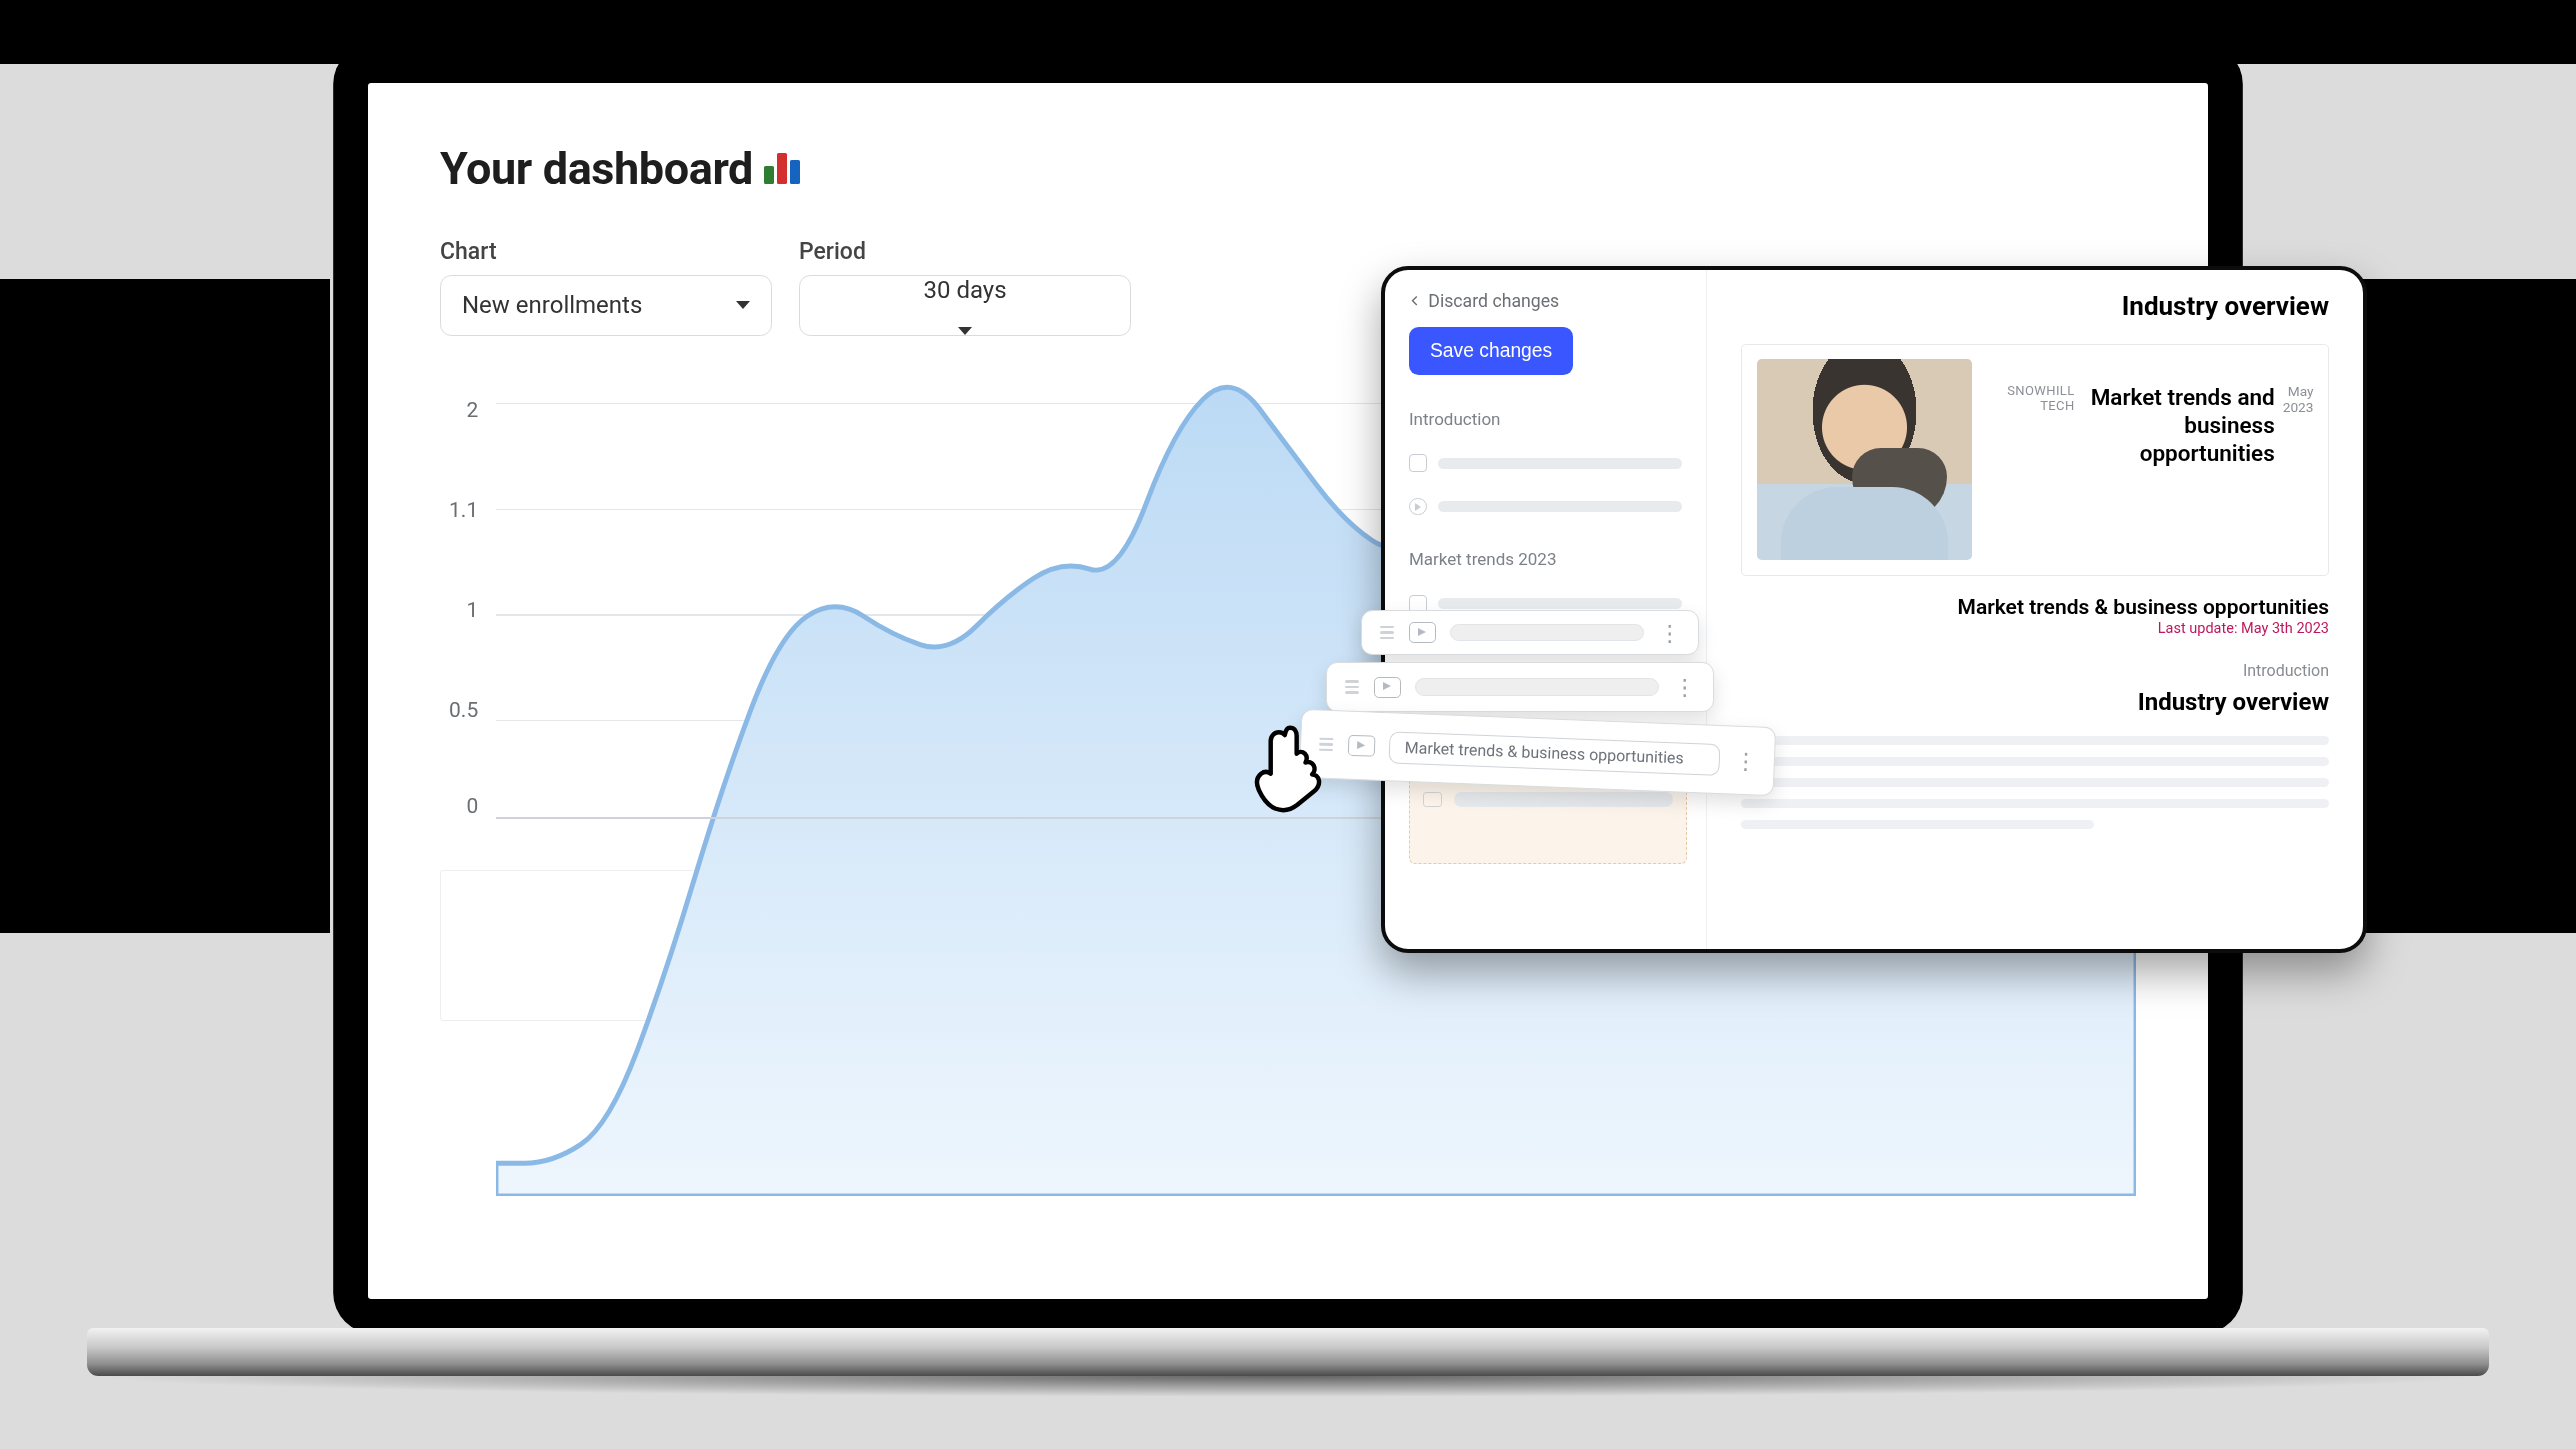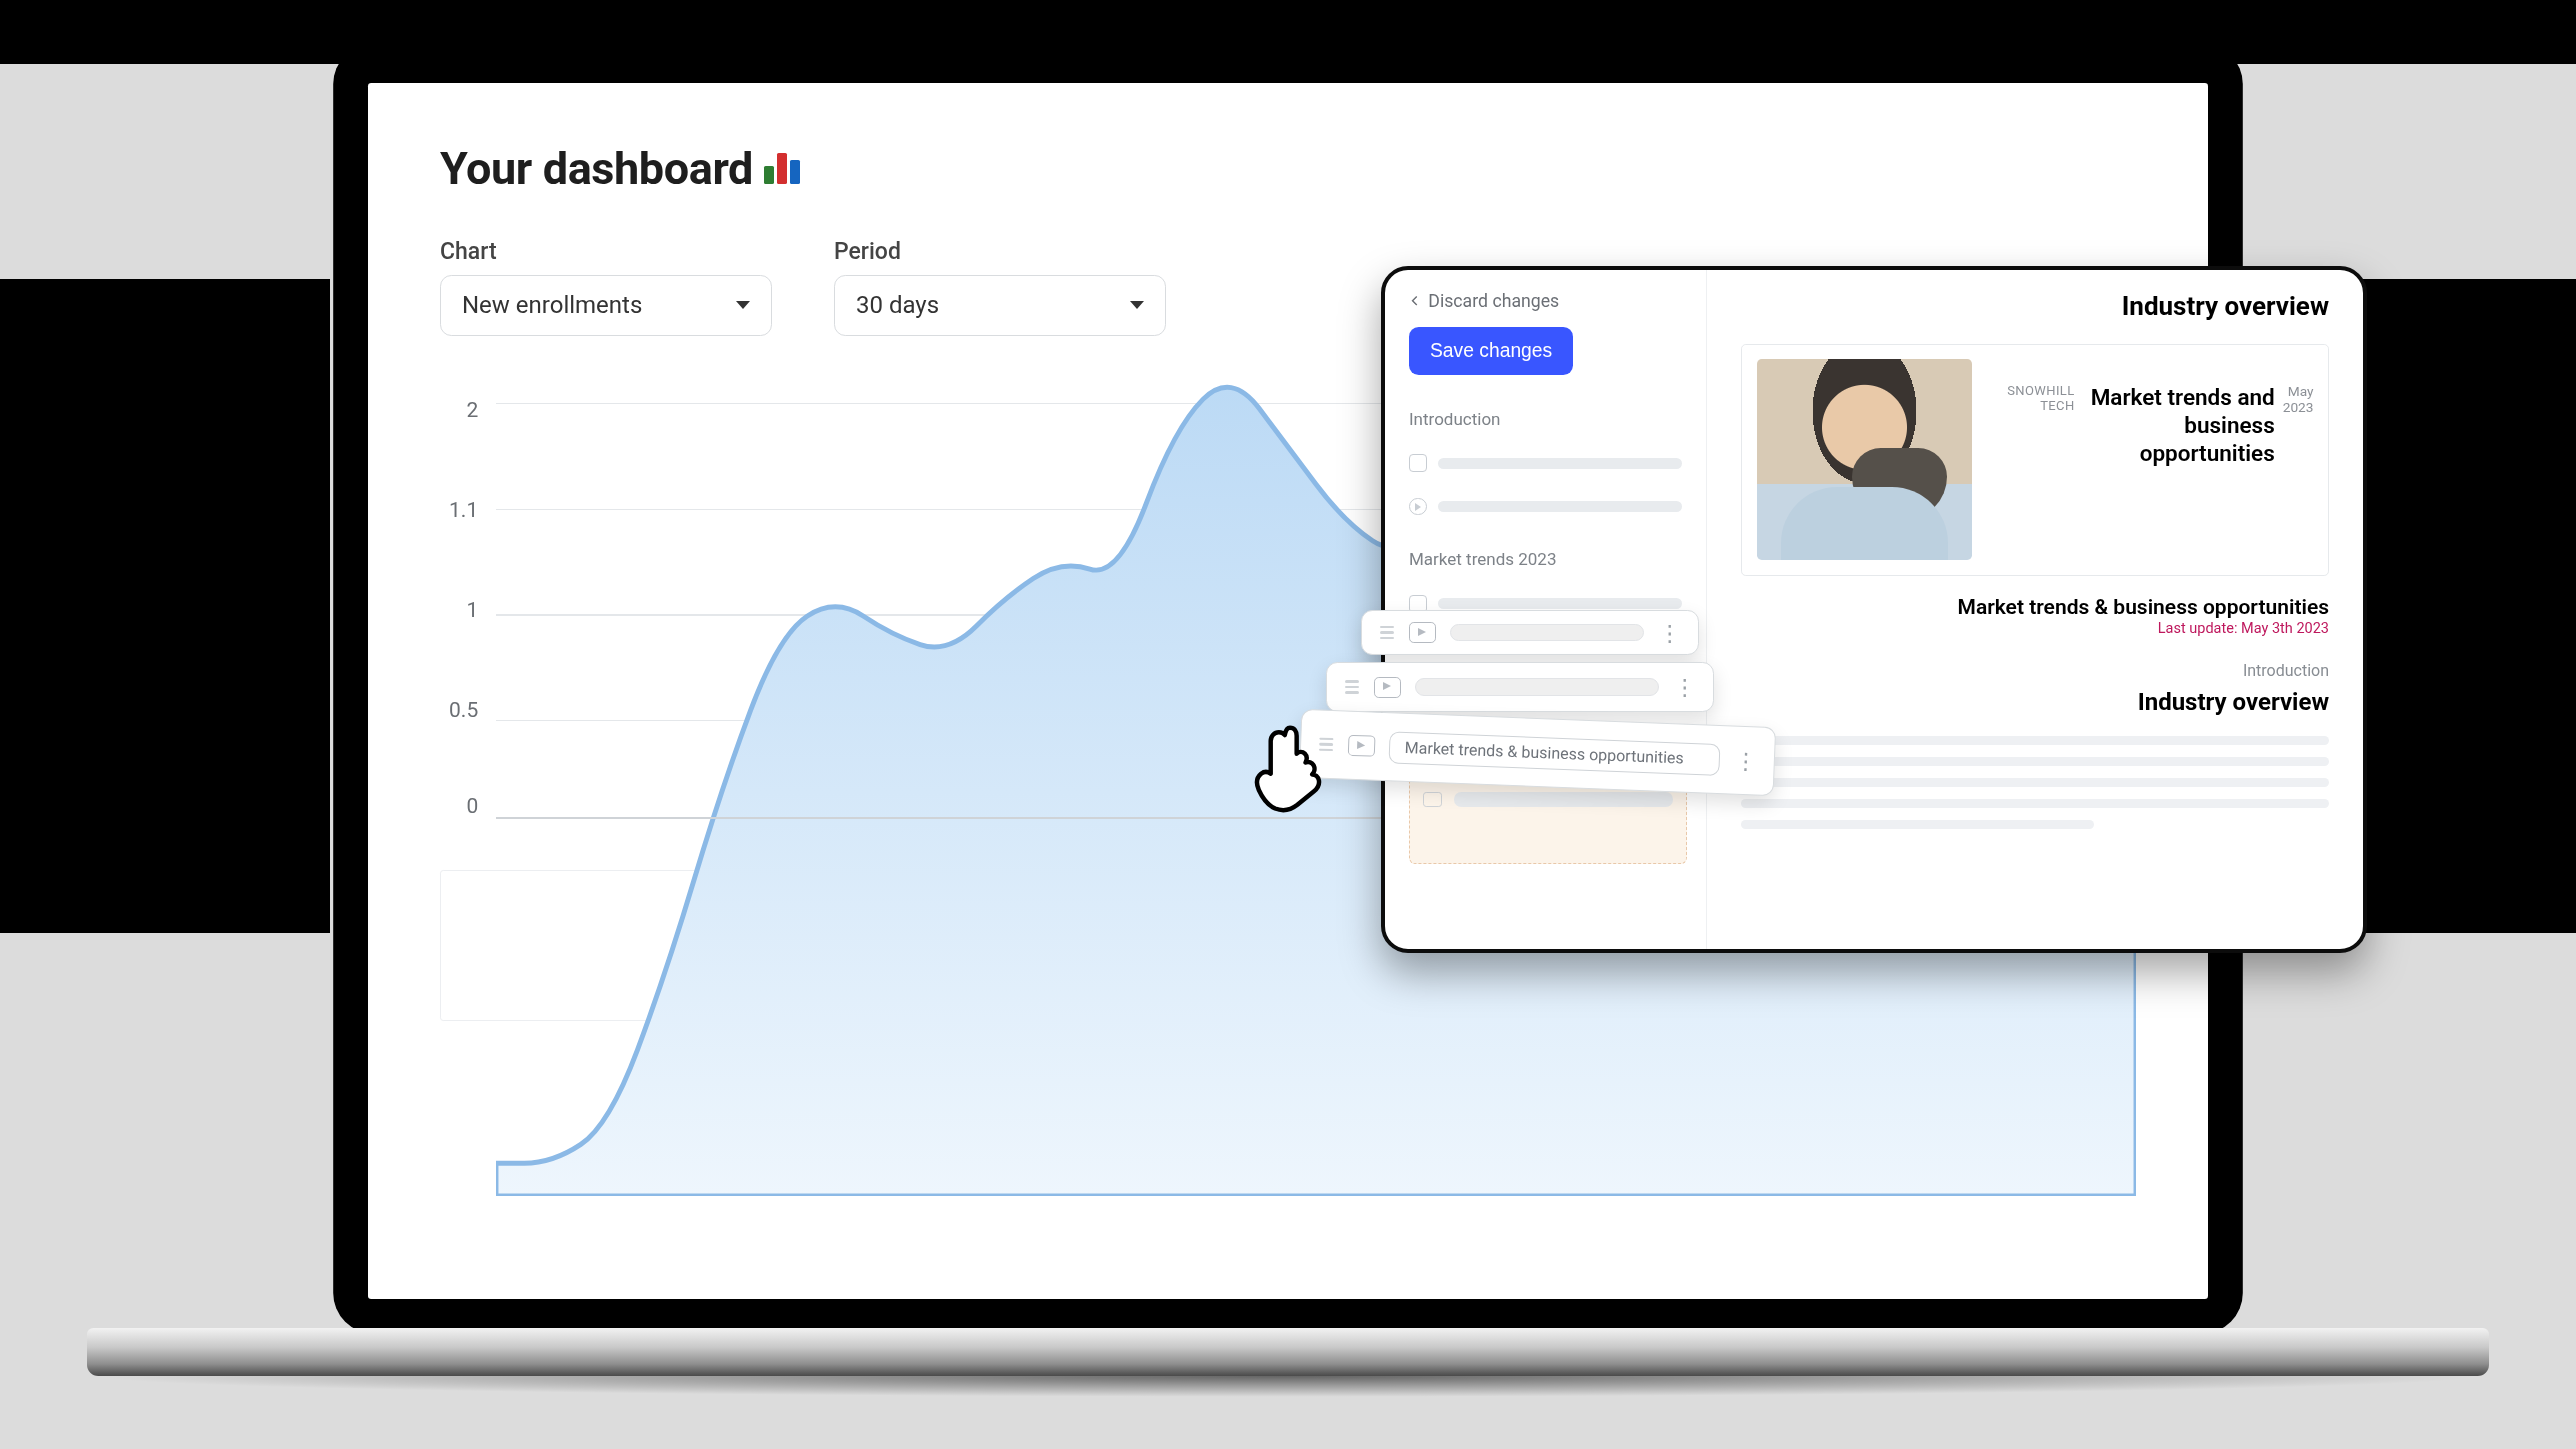--- a/index.html
+++ b/index.html
@@ -66,29 +66,29 @@
   .dash h1{
     margin:0 0 43px 0;font-size:45px;font-weight:700;letter-spacing:-0.4px;
     display:flex;align-items:center;gap:11.3px;
   }
   .bars-emoji{display:inline-flex;align-items:flex-end;gap:3.2px;height:31px;}
   .bars-emoji span{width:9.7px;display:block;border-radius:1.6px;}
   .bars-emoji .b1{height:17.7px;background:#2e7d32;}
   .bars-emoji .b2{height:31px;background:#d32f2f;}
   .bars-emoji .b3{height:24px;background:#1565c0;}
 
-  .controls{display:flex;gap:62px;margin-bottom:24px;}
+  .controls{display:flex;gap:27px;margin-bottom:24px;}
   .control{display:flex;flex-direction:column;gap:9.7px;}
   .control-label{font-size:23px;color:#444;font-weight:500;}
   .select{
     width:332px;height:61px;border:1.2px solid var(--border);border-radius:11.3px;
     background:#fff;display:flex;align-items:center;justify-content:space-between;
     padding:0 21px;font-size:24px;color:#333;cursor:pointer;
   }
-  .select.period{width:332px;}
+  .select.period{width:332px;flex-direction:column;}
   .caret{width:0;height:0;border-left:7.2px solid transparent;border-right:7.2px solid transparent;border-top:8.9px solid #333;}
 
   
   .chart-wrap{position:relative;height:459px;margin-top:40px;margin-left:8px;}
   .y-axis{position:absolute;left:0;top:8px;bottom:16px;width:35px;}
   .y-tick{position:absolute;right:4.8px;font-size:21px;color:#6a6e73;transform:translateY(-50%);}
   .grid-line{position:absolute;left:48px;right:0;height:1.2px;background:#e4e7ea;}
   .area-svg{position:absolute;left:48px;right:0;top:0;bottom:0;}
   .baseline{position:absolute;left:48px;right:0;bottom:16px;height:1.6px;background:#cfd3d7;}
 

